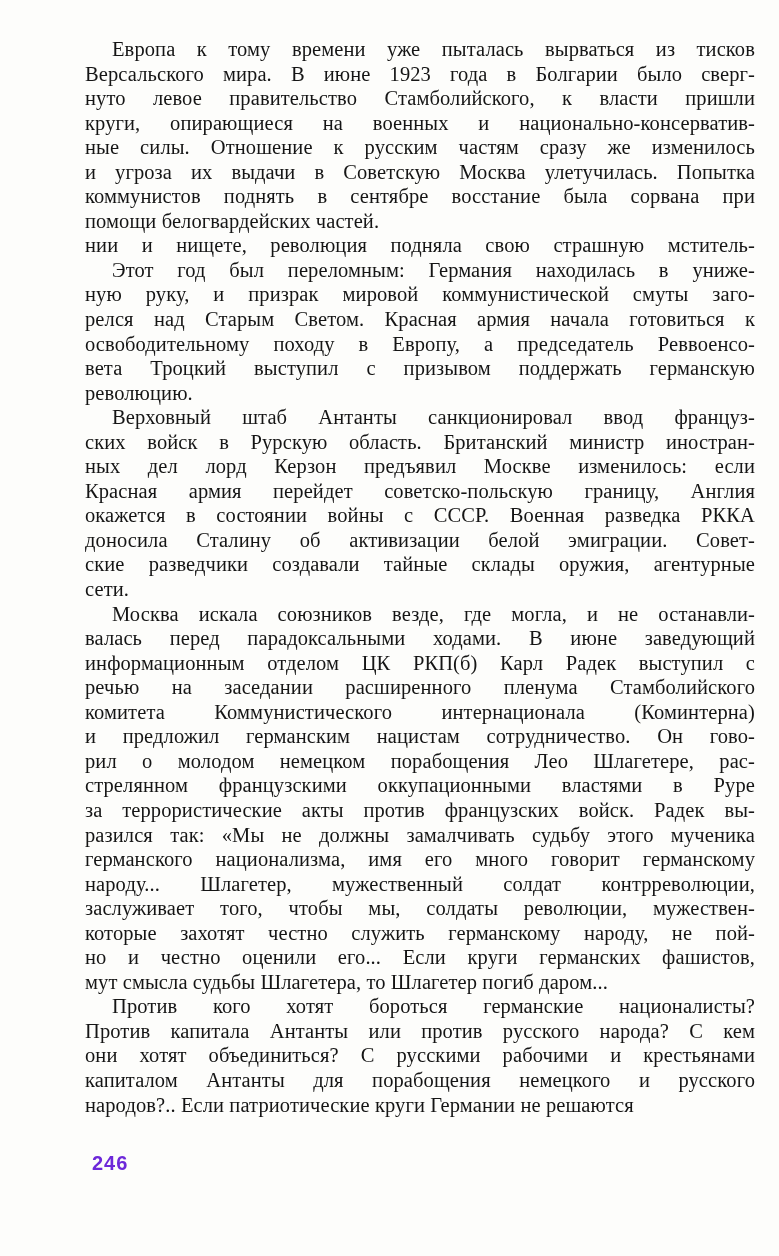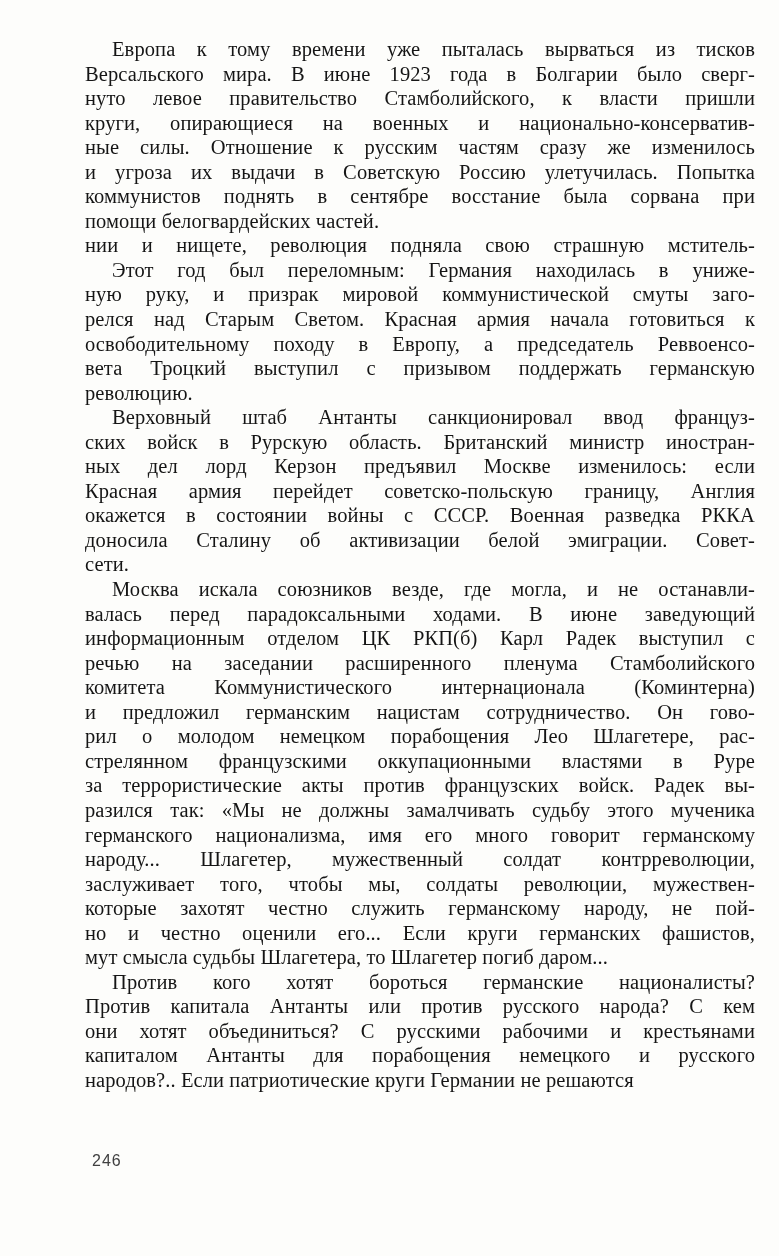--- a/index.html
+++ b/index.html
@@ -40,57 +40,58 @@
     text-indent: 27px;
   }
   .line.para-last {
     text-align-last: left;
   }
   .page-number {
     position: absolute;
     left: 92px;
     top: 1152px;
     font-family: "Liberation Sans", "DejaVu Sans", sans-serif;
-    font-size: 16px;
-    font-weight: 400;
+    font-size: 20px;
+    font-weight: 700;
     letter-spacing: 1px;
-    color: #404040;
+    color: #6d28d9;
   }
 </style>
 </head>
 <body>
 
 <div class="page">
   <div class="text-block">
       <div class="paragraph">
         <div class="line para-first">Европа к тому времени уже пыталась вырваться из тисков</div>
         <div class="line">Версальского мира. В июне 1923 года в Болгарии было сверг-</div>
         <div class="line">нуто левое правительство Стамболийского, к власти пришли</div>
         <div class="line">круги, опирающиеся на военных и национально-консерватив-</div>
         <div class="line">ные силы. Отношение к русским частям сразу же изменилось</div>
-        <div class="line">и угроза их выдачи в Советскую Россию улетучилась. Попытка</div>
+        <div class="line">и угроза их выдачи в Советскую Москва улетучилась. Попытка</div>
         <div class="line">коммунистов поднять в сентябре восстание была сорвана при</div>
         <div class="line para-last">помощи белогвардейских частей.</div>
       </div>
       <div class="paragraph">
         <div class="line">нии и нищете, революция подняла свою страшную мститель-</div>
         <div class="line para-first">Этот год был переломным: Германия находилась в униже-</div>
         <div class="line">ную руку, и призрак мировой коммунистической смуты заго-</div>
         <div class="line">релся над Старым Светом. Красная армия начала готовиться к</div>
         <div class="line">освободительному походу в Европу, а председатель Реввоенсо-</div>
         <div class="line">вета Троцкий выступил с призывом поддержать германскую</div>
         <div class="line para-last">революцию.</div>
       </div>
       <div class="paragraph">
         <div class="line para-first">Верховный штаб Антанты санкционировал ввод француз-</div>
         <div class="line">ских войск в Рурскую область. Британский министр иностран-</div>
         <div class="line">ных дел лорд Керзон предъявил Москве изменилось: если</div>
         <div class="line">Красная армия перейдет советско-польскую границу, Англия</div>
         <div class="line">окажется в состоянии войны с СССР. Военная разведка РККА</div>
         <div class="line">доносила Сталину об активизации белой эмиграции. Совет-</div>
+        <div class="line">ские разведчики создавали тайные склады оружия, агентурные</div>
         <div class="line para-last">сети.</div>
       </div>
       <div class="paragraph">
         <div class="line para-first">Москва искала союзников везде, где могла, и не останавли-</div>
         <div class="line">валась перед парадоксальными ходами. В июне заведующий</div>
         <div class="line">информационным отделом ЦК РКП(б) Карл Радек выступил с</div>
         <div class="line">речью на заседании расширенного пленума Стамболийского</div>
         <div class="line">комитета Коммунистического интернационала (Коминтерна)</div>
         <div class="line">и предложил германским нацистам сотрудничество. Он гово-</div>
         <div class="line">рил о молодом немецком порабощения Лео Шлагетере, рас-</div>

